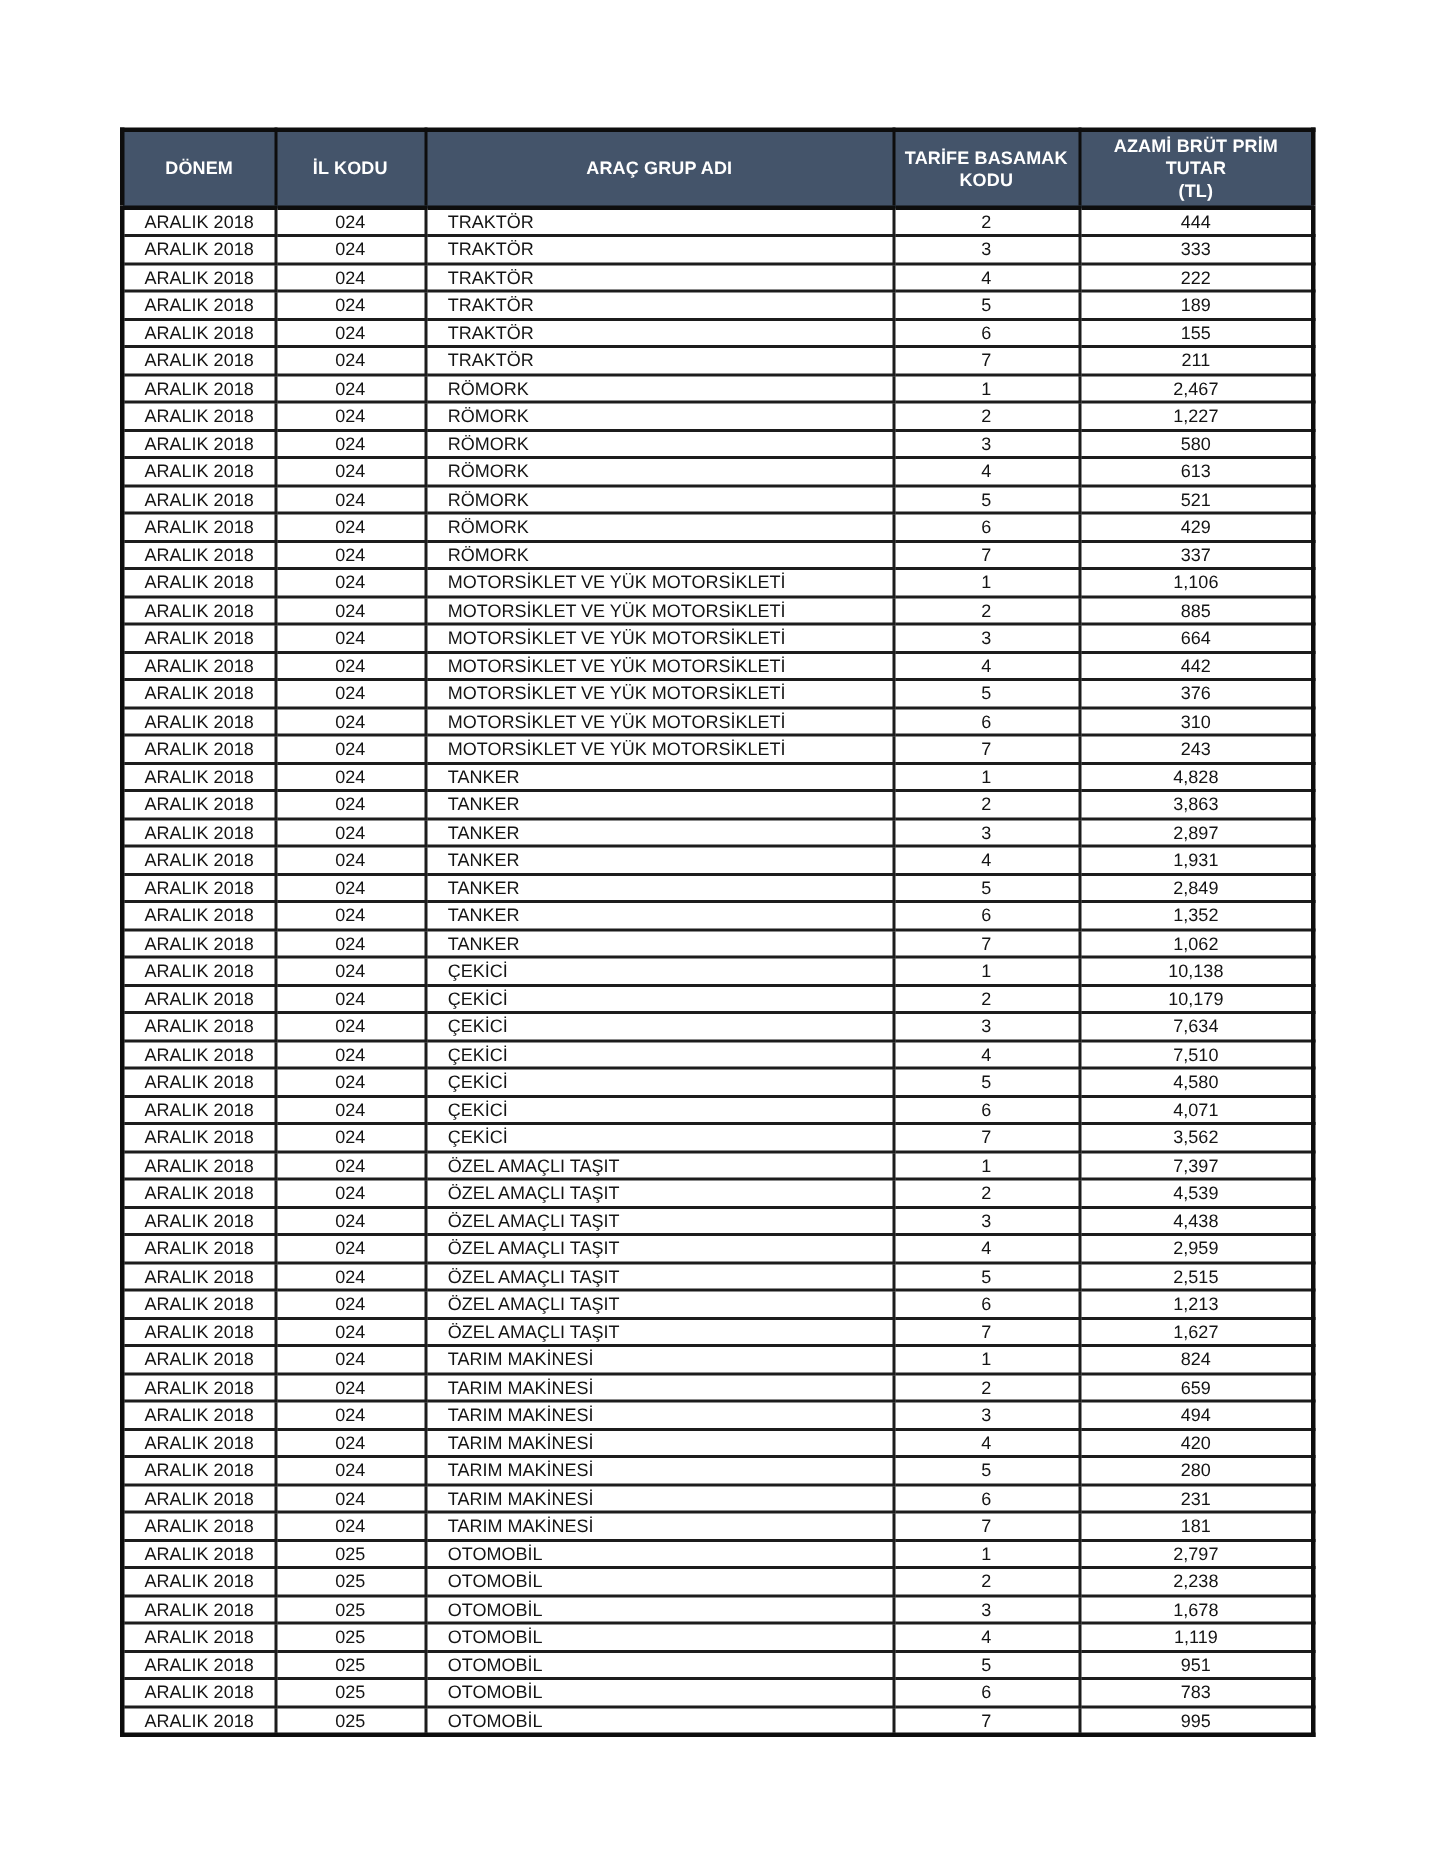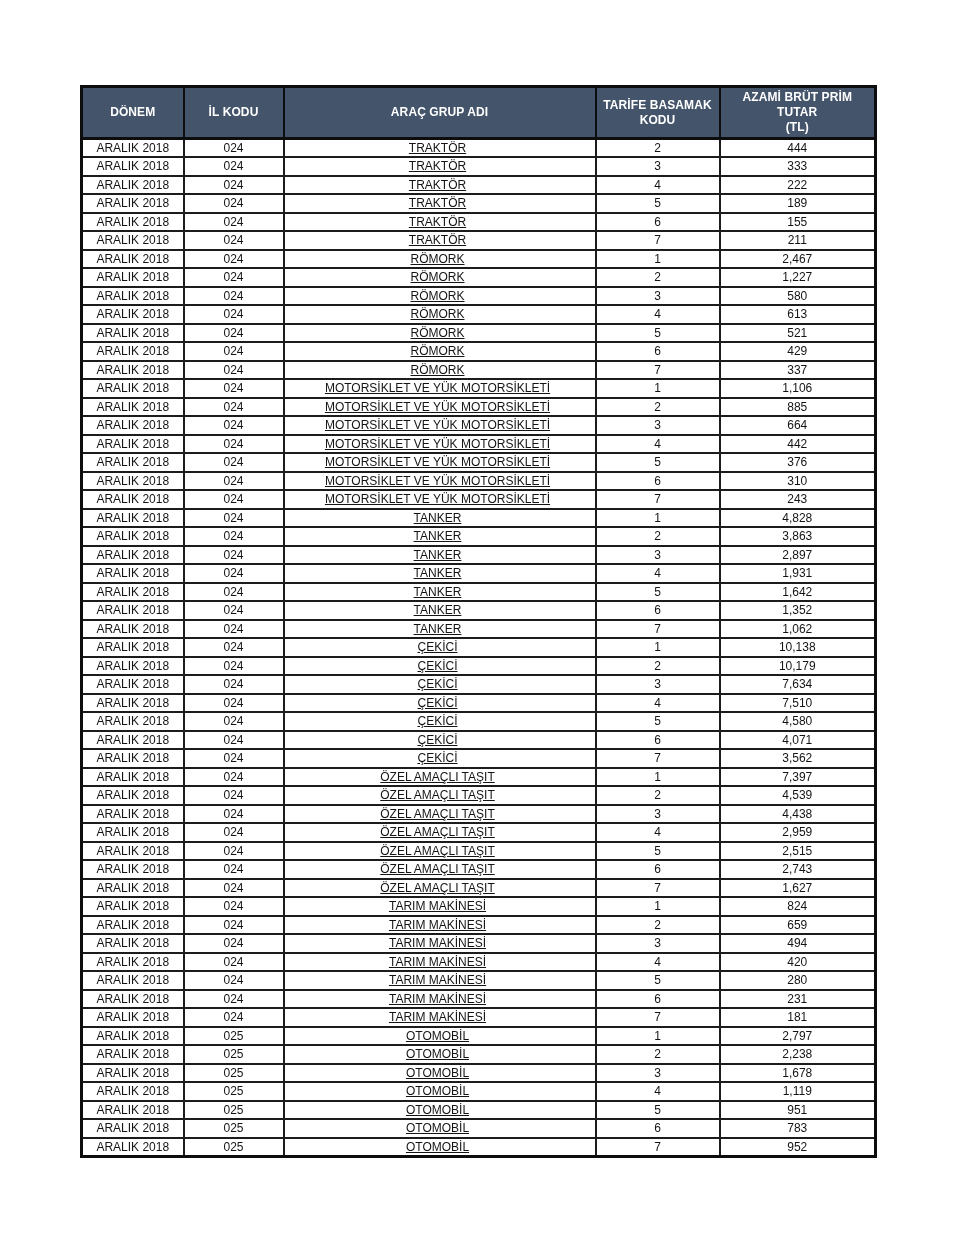--- a/index.html
+++ b/index.html
@@ -51,23 +51,22 @@
     height: 18.5px;
     line-height: 14px;
     text-align: center;
     vertical-align: middle;
     border: 2px solid #1c1c1c;
     padding: 0 4px;
     overflow: hidden;
     white-space: nowrap;
   }
   tbody td.cell-arac-grup {
-    text-align: center;
-    padding-left: 0;
-    text-decoration: underline;
+    text-align: left;
+    padding-left: 14px;
   }
   table { border: 3px solid #0d0d0d; }
 </style>
 </head>
 <body>
 
 <div class="table-wrap">
   <table>
     <colgroup>
       <col class="c-donem">
@@ -254,21 +253,21 @@
           <td class="cell-il-kodu">024</td>
           <td class="cell-arac-grup">TANKER</td>
           <td class="cell-basamak-kodu">4</td>
           <td class="cell-prim-tutar">1,931</td>
         </tr>
         <tr>
           <td class="cell-donem">ARALIK 2018</td>
           <td class="cell-il-kodu">024</td>
           <td class="cell-arac-grup">TANKER</td>
           <td class="cell-basamak-kodu">5</td>
-          <td class="cell-prim-tutar">1,642</td>
+          <td class="cell-prim-tutar">2,849</td>
         </tr>
         <tr>
           <td class="cell-donem">ARALIK 2018</td>
           <td class="cell-il-kodu">024</td>
           <td class="cell-arac-grup">TANKER</td>
           <td class="cell-basamak-kodu">6</td>
           <td class="cell-prim-tutar">1,352</td>
         </tr>
         <tr>
           <td class="cell-donem">ARALIK 2018</td>
@@ -359,21 +358,21 @@
           <td class="cell-il-kodu">024</td>
           <td class="cell-arac-grup">ÖZEL AMAÇLI TAŞIT</td>
           <td class="cell-basamak-kodu">5</td>
           <td class="cell-prim-tutar">2,515</td>
         </tr>
         <tr>
           <td class="cell-donem">ARALIK 2018</td>
           <td class="cell-il-kodu">024</td>
           <td class="cell-arac-grup">ÖZEL AMAÇLI TAŞIT</td>
           <td class="cell-basamak-kodu">6</td>
-          <td class="cell-prim-tutar">2,743</td>
+          <td class="cell-prim-tutar">1,213</td>
         </tr>
         <tr>
           <td class="cell-donem">ARALIK 2018</td>
           <td class="cell-il-kodu">024</td>
           <td class="cell-arac-grup">ÖZEL AMAÇLI TAŞIT</td>
           <td class="cell-basamak-kodu">7</td>
           <td class="cell-prim-tutar">1,627</td>
         </tr>
         <tr>
           <td class="cell-donem">ARALIK 2018</td>
@@ -464,17 +463,17 @@
           <td class="cell-il-kodu">025</td>
           <td class="cell-arac-grup">OTOMOBİL</td>
           <td class="cell-basamak-kodu">6</td>
           <td class="cell-prim-tutar">783</td>
         </tr>
         <tr>
           <td class="cell-donem">ARALIK 2018</td>
           <td class="cell-il-kodu">025</td>
           <td class="cell-arac-grup">OTOMOBİL</td>
           <td class="cell-basamak-kodu">7</td>
-          <td class="cell-prim-tutar">952</td>
+          <td class="cell-prim-tutar">995</td>
         </tr>
       </tbody>
   </table>
 </div>
 
 </body></html>

